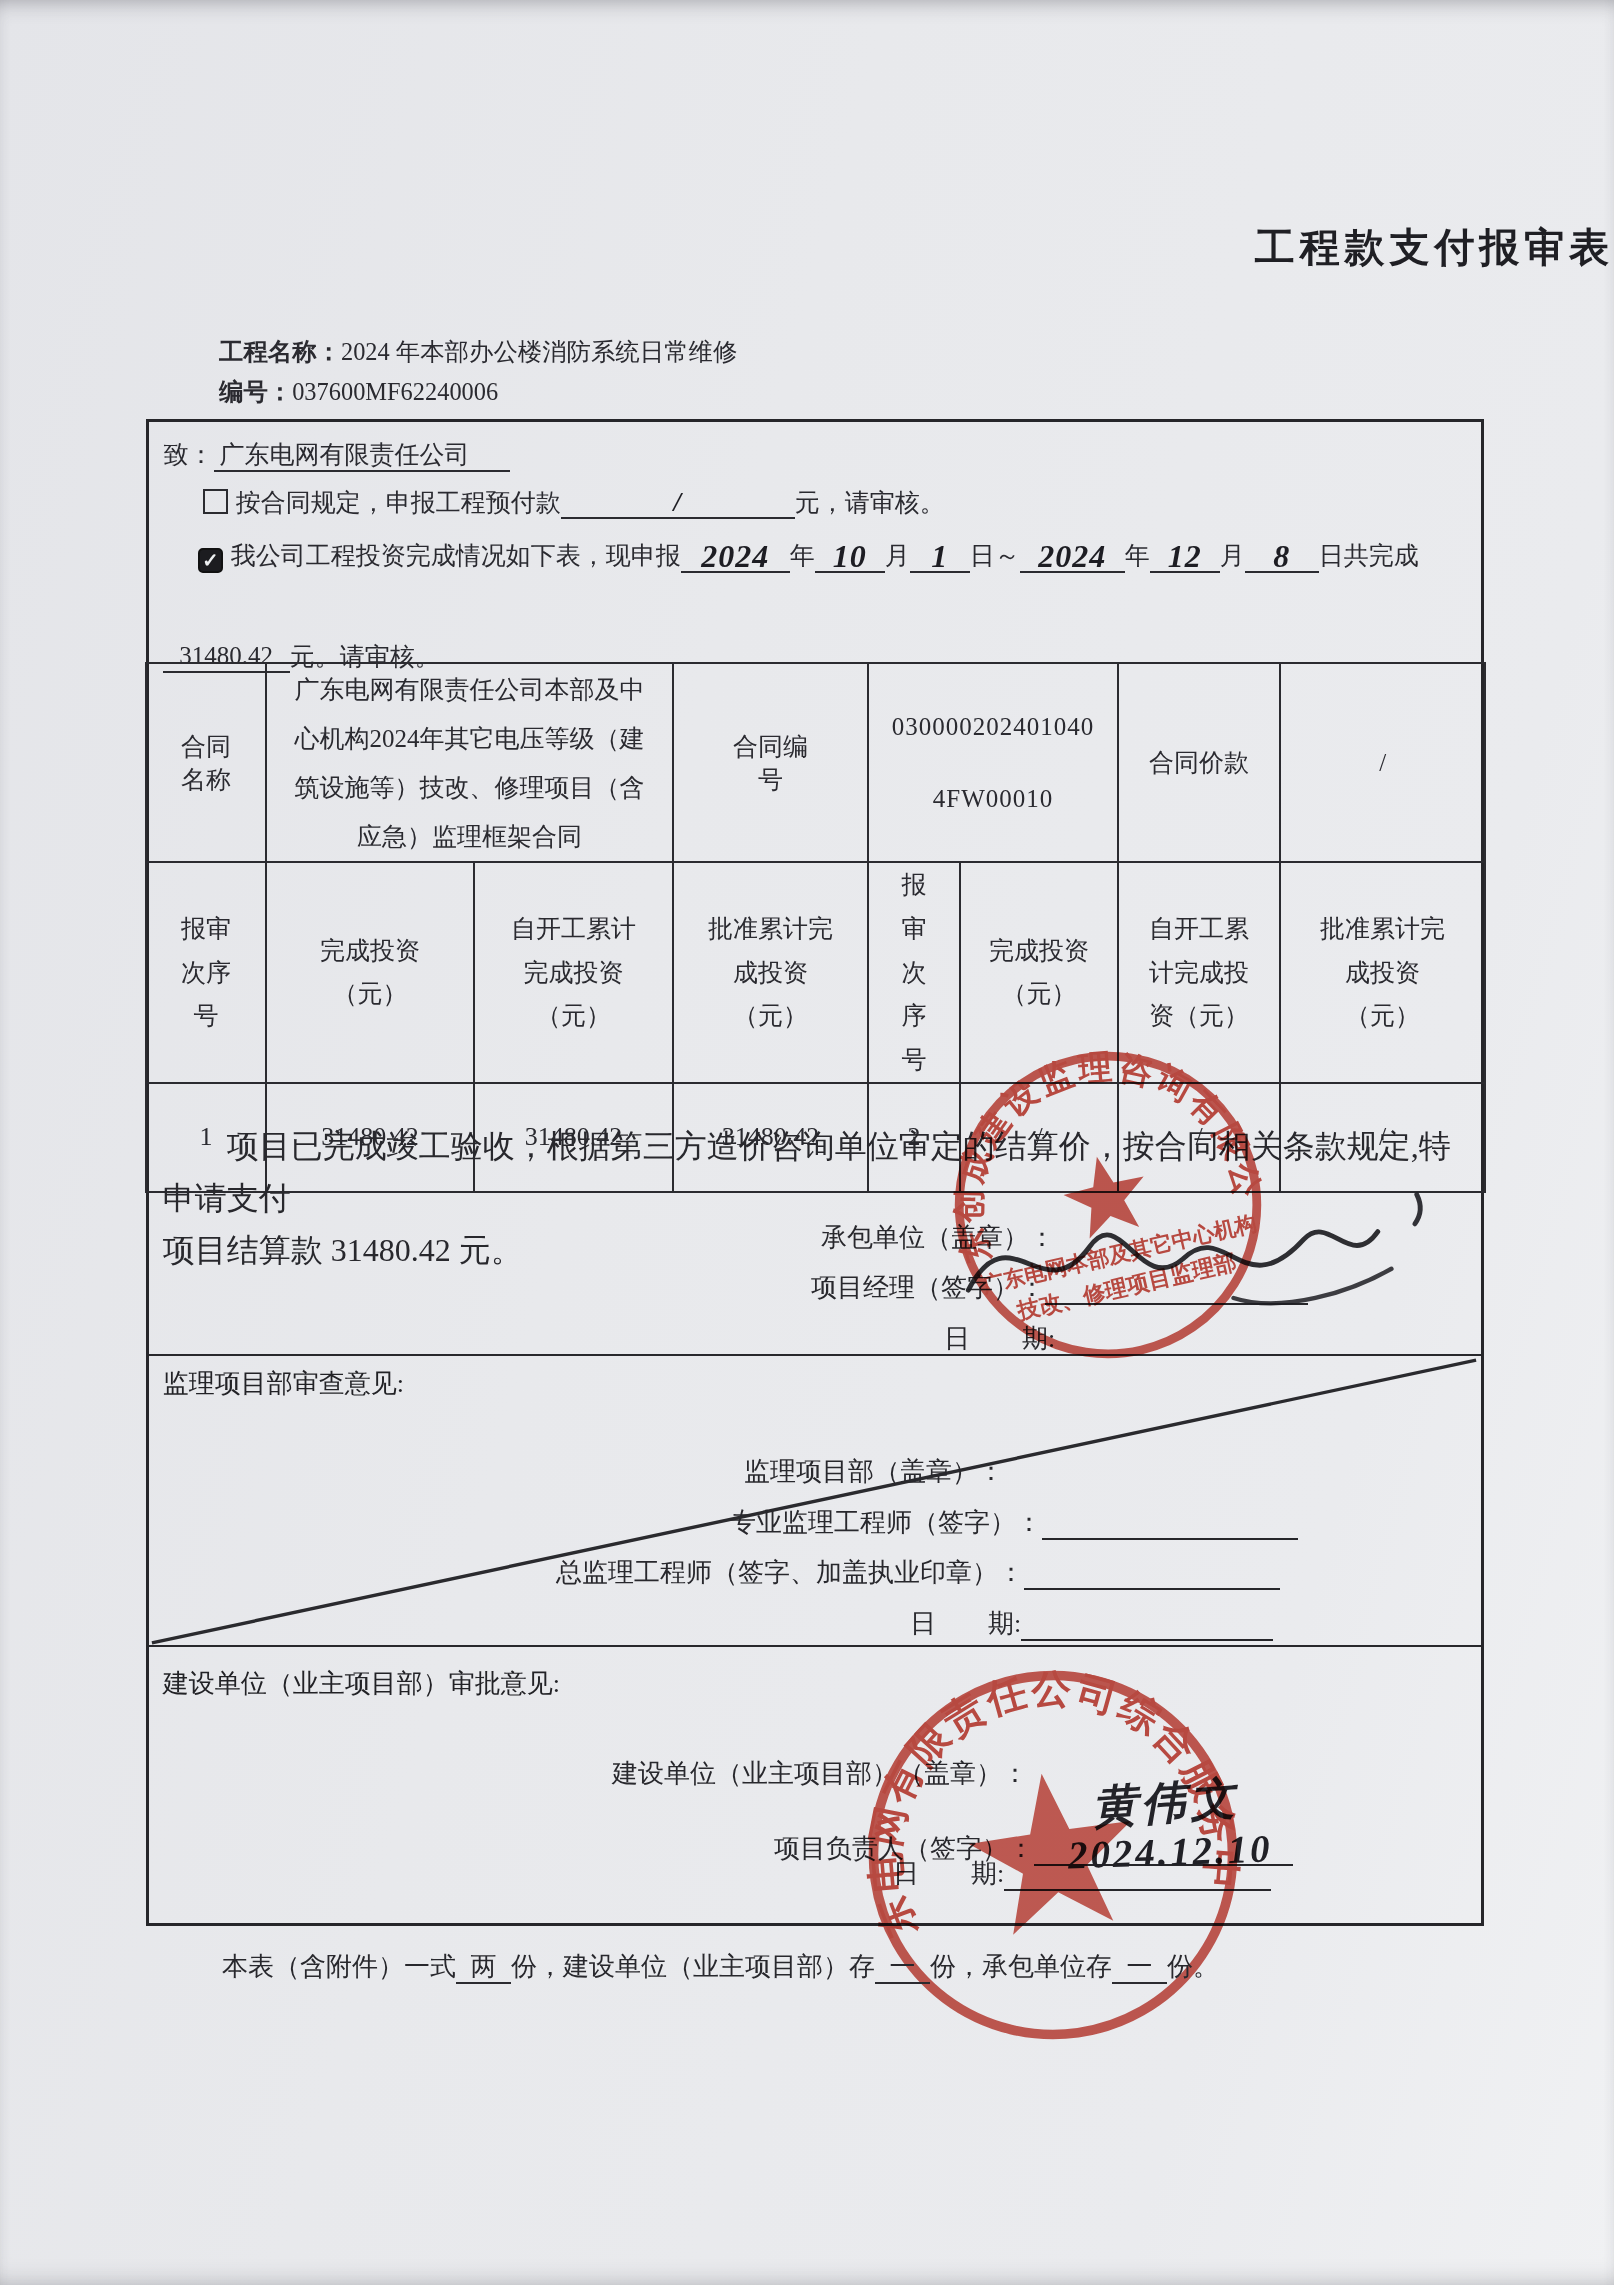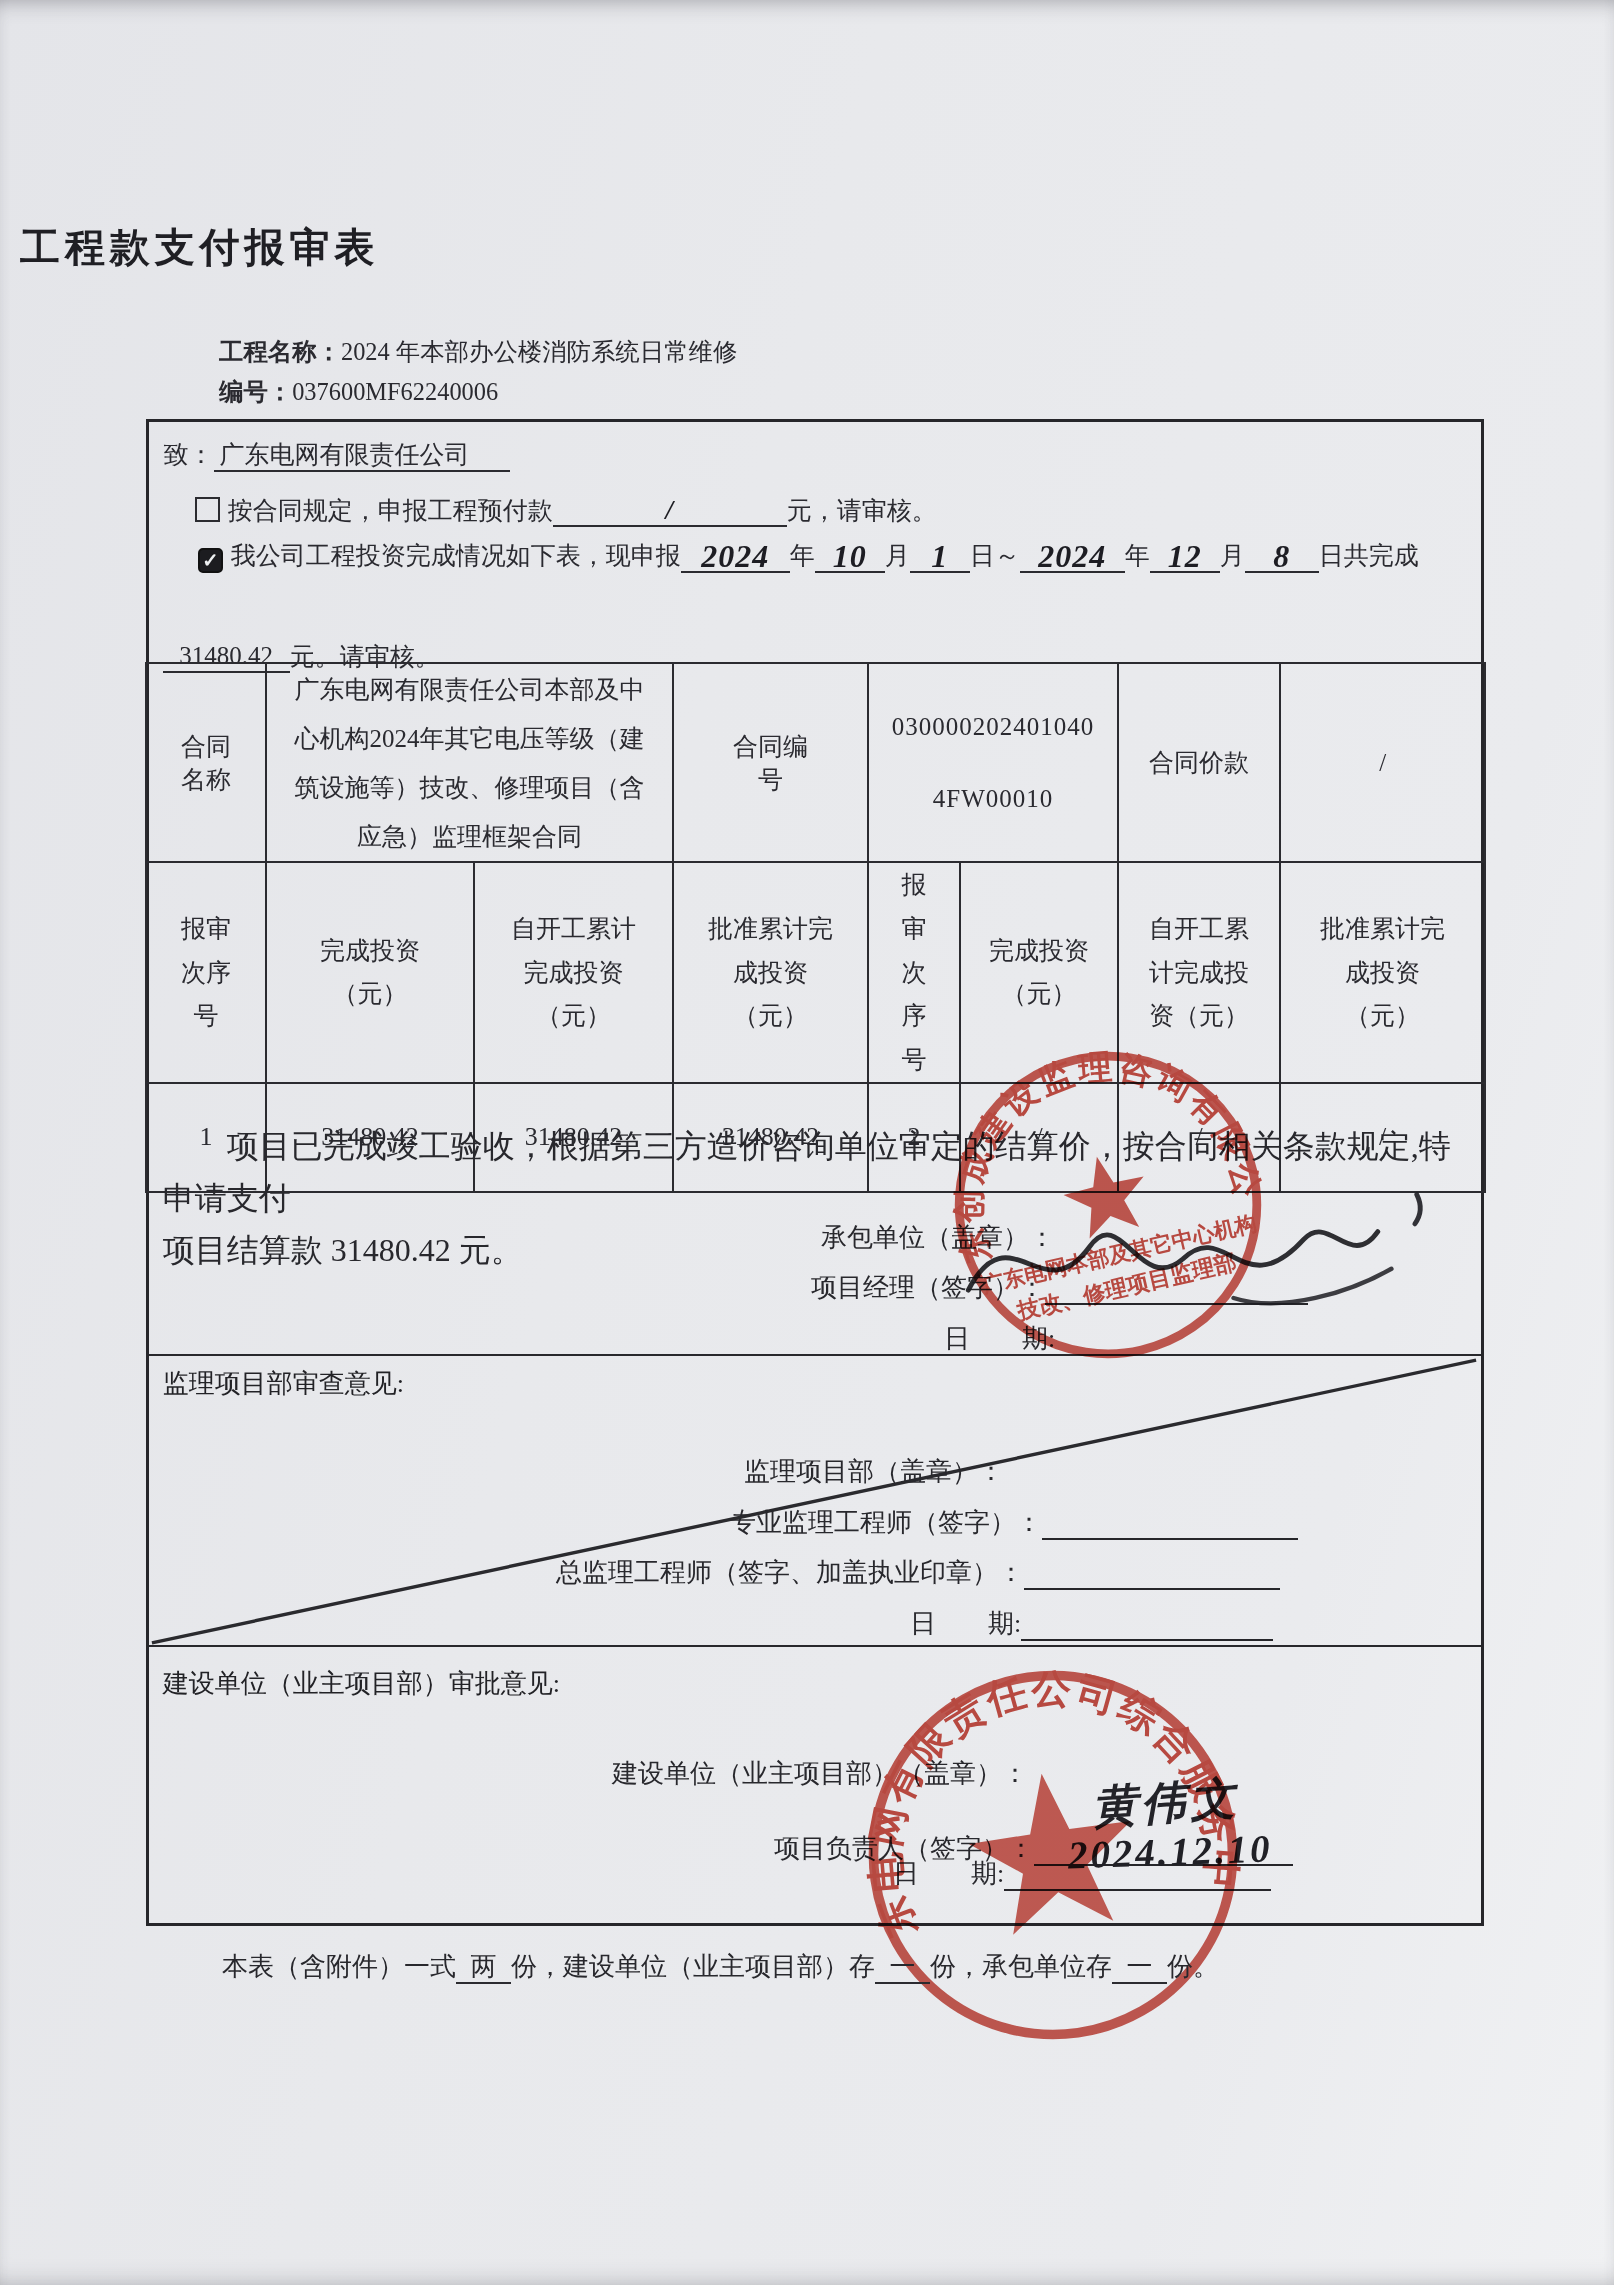--- a/index.html
+++ b/index.html
@@ -7,22 +7,22 @@
     position:relative;
     width:1614px;height:2286px;
     background:linear-gradient(105deg,#e4e5e9 0%,#e8e9ec 40%,#eaebee 78%,#f0f1f3 100%);
     box-shadow:inset 0 13.7px 21.5px -13.7px rgba(60,60,70,.45), inset 0 -17.6px 25px -17.6px rgba(60,60,70,.35);
     font-family:"Liberation Serif","DejaVu Serif",serif;
     color:#26262b;
     overflow:hidden;
   }
   .ab{position:absolute;}
   .title{
-    left:0;right:0;top:220px;text-align:left;
-    font-size:40px;font-weight:bold;letter-spacing:4.9px;color:#1f1f24;padding-left:20px;
+    left:0;right:0;top:220px;text-align:right;
+    font-size:40px;font-weight:bold;letter-spacing:4.9px;color:#1f1f24;
   }
   .meta{font-size:24.4px;color:#2a2a30;}
   .meta b{font-weight:bold;}
   .formbox{
     left:146px;top:419px;width:1338px;height:1507px;
     border:3.9px solid #26262a;box-sizing:border-box;
   }
   .line{position:absolute;font-size:25px;white-space:nowrap;color:#2a2a30;}
   .u-company{border-bottom:2.4px solid #2b2b30;padding:0 41px 2px 5.9px;}
   .blank{
@@ -92,21 +92,21 @@
   <div class="ab meta" style="left:219px;top:376px;">
     <b>编号：</b><span>037600MF62240006</span>
   </div>
 
   <div class="ab formbox">
 
     <div class="line" style="left:14.6px;top:15.6px;">
       <span>致：</span><span class="u-company">广东电网有限责任公司</span>
     </div>
 
-    <div class="line" style="left:46px;top:64px;margin-top:8px;">
+    <div class="line" style="left:54px;top:64px;">
       <span class="cb"></span><span>按合同规定，申报工程预付款</span><span class="blank" style="width:234px;"><span class="hw" style="font-size:27px;">/</span></span><span>元，请审核。</span>
     </div>
 
     <div class="line" style="left:49px;top:117px;">
       <span class="cb checked">✓</span><span>我公司工程投资完成情况如下表，现申报</span><span class="blank" style="width:109px;"><span class="hw">2024</span></span><span>年</span><span class="blank" style="width:70px;"><span class="hw">10</span></span><span>月</span><span class="blank" style="width:60px;"><span class="hw">1</span></span><span>日～</span><span class="blank" style="width:105px;"><span class="hw">2024</span></span><span>年</span><span class="blank" style="width:70px;"><span class="hw">12</span></span><span>月</span><span class="blank" style="width:74px;"><span class="hw">8</span></span><span>日共完成</span>
     </div>
 
     <div class="line" style="left:13.7px;top:218px;">
       <span class="blank" style="width:127px;"><span>31480.42</span></span><span>元。请审核。</span>
     </div>

